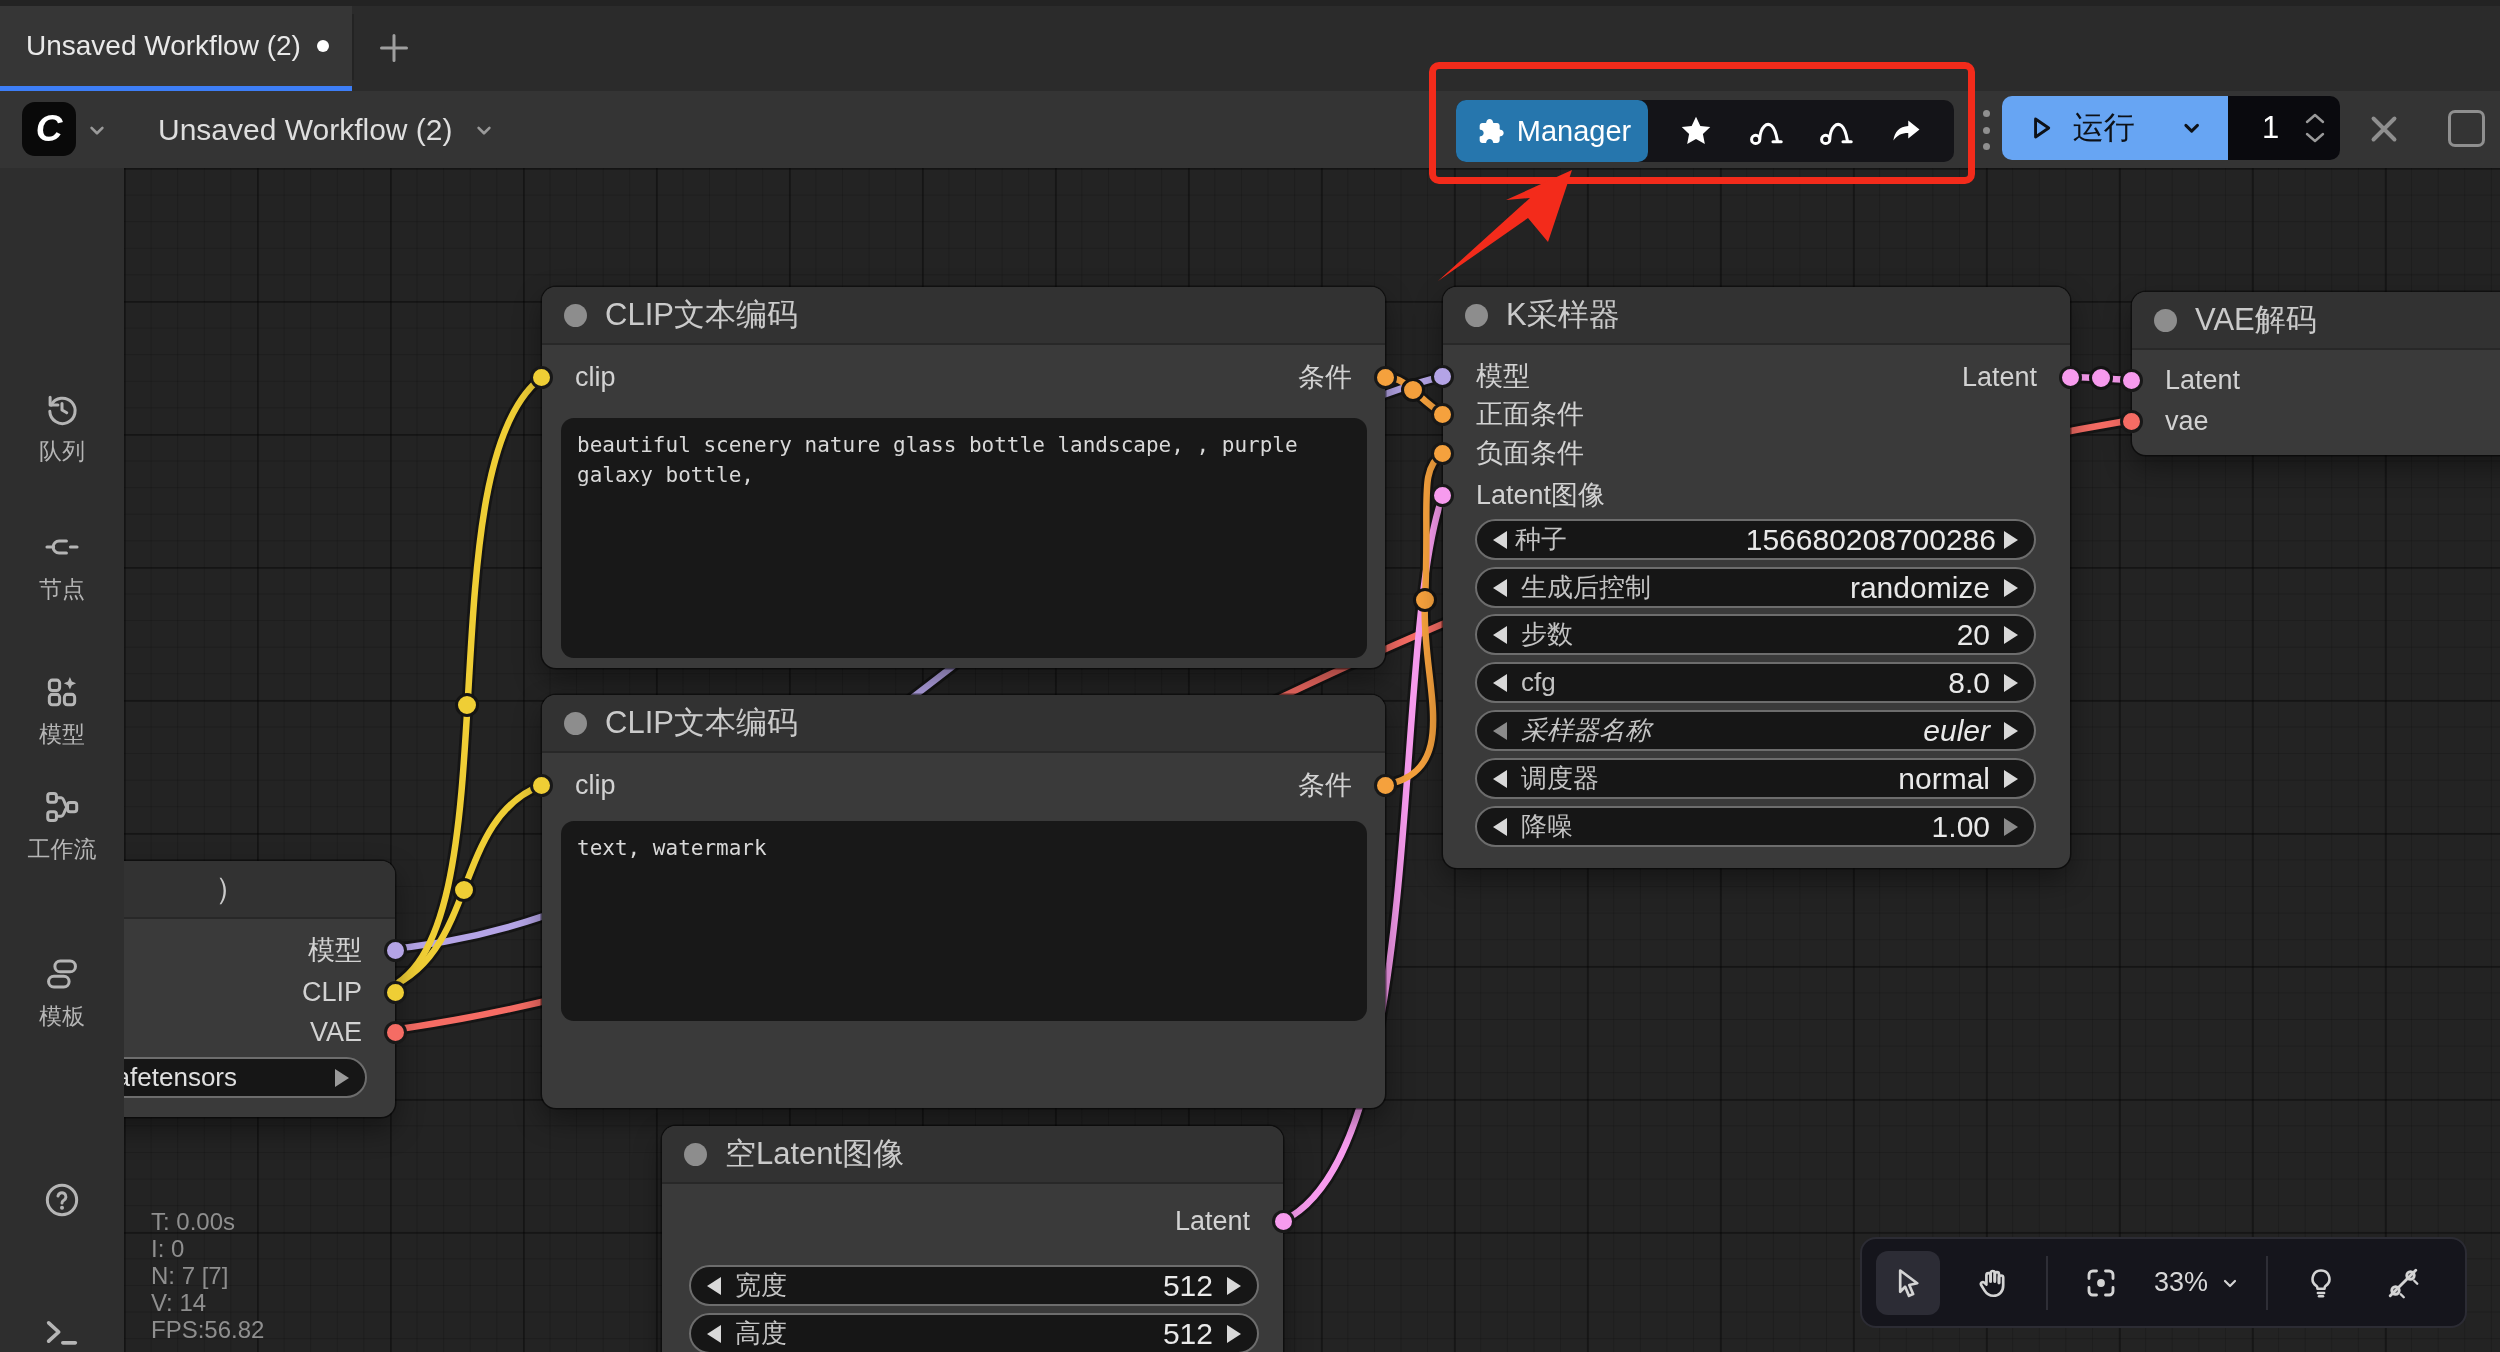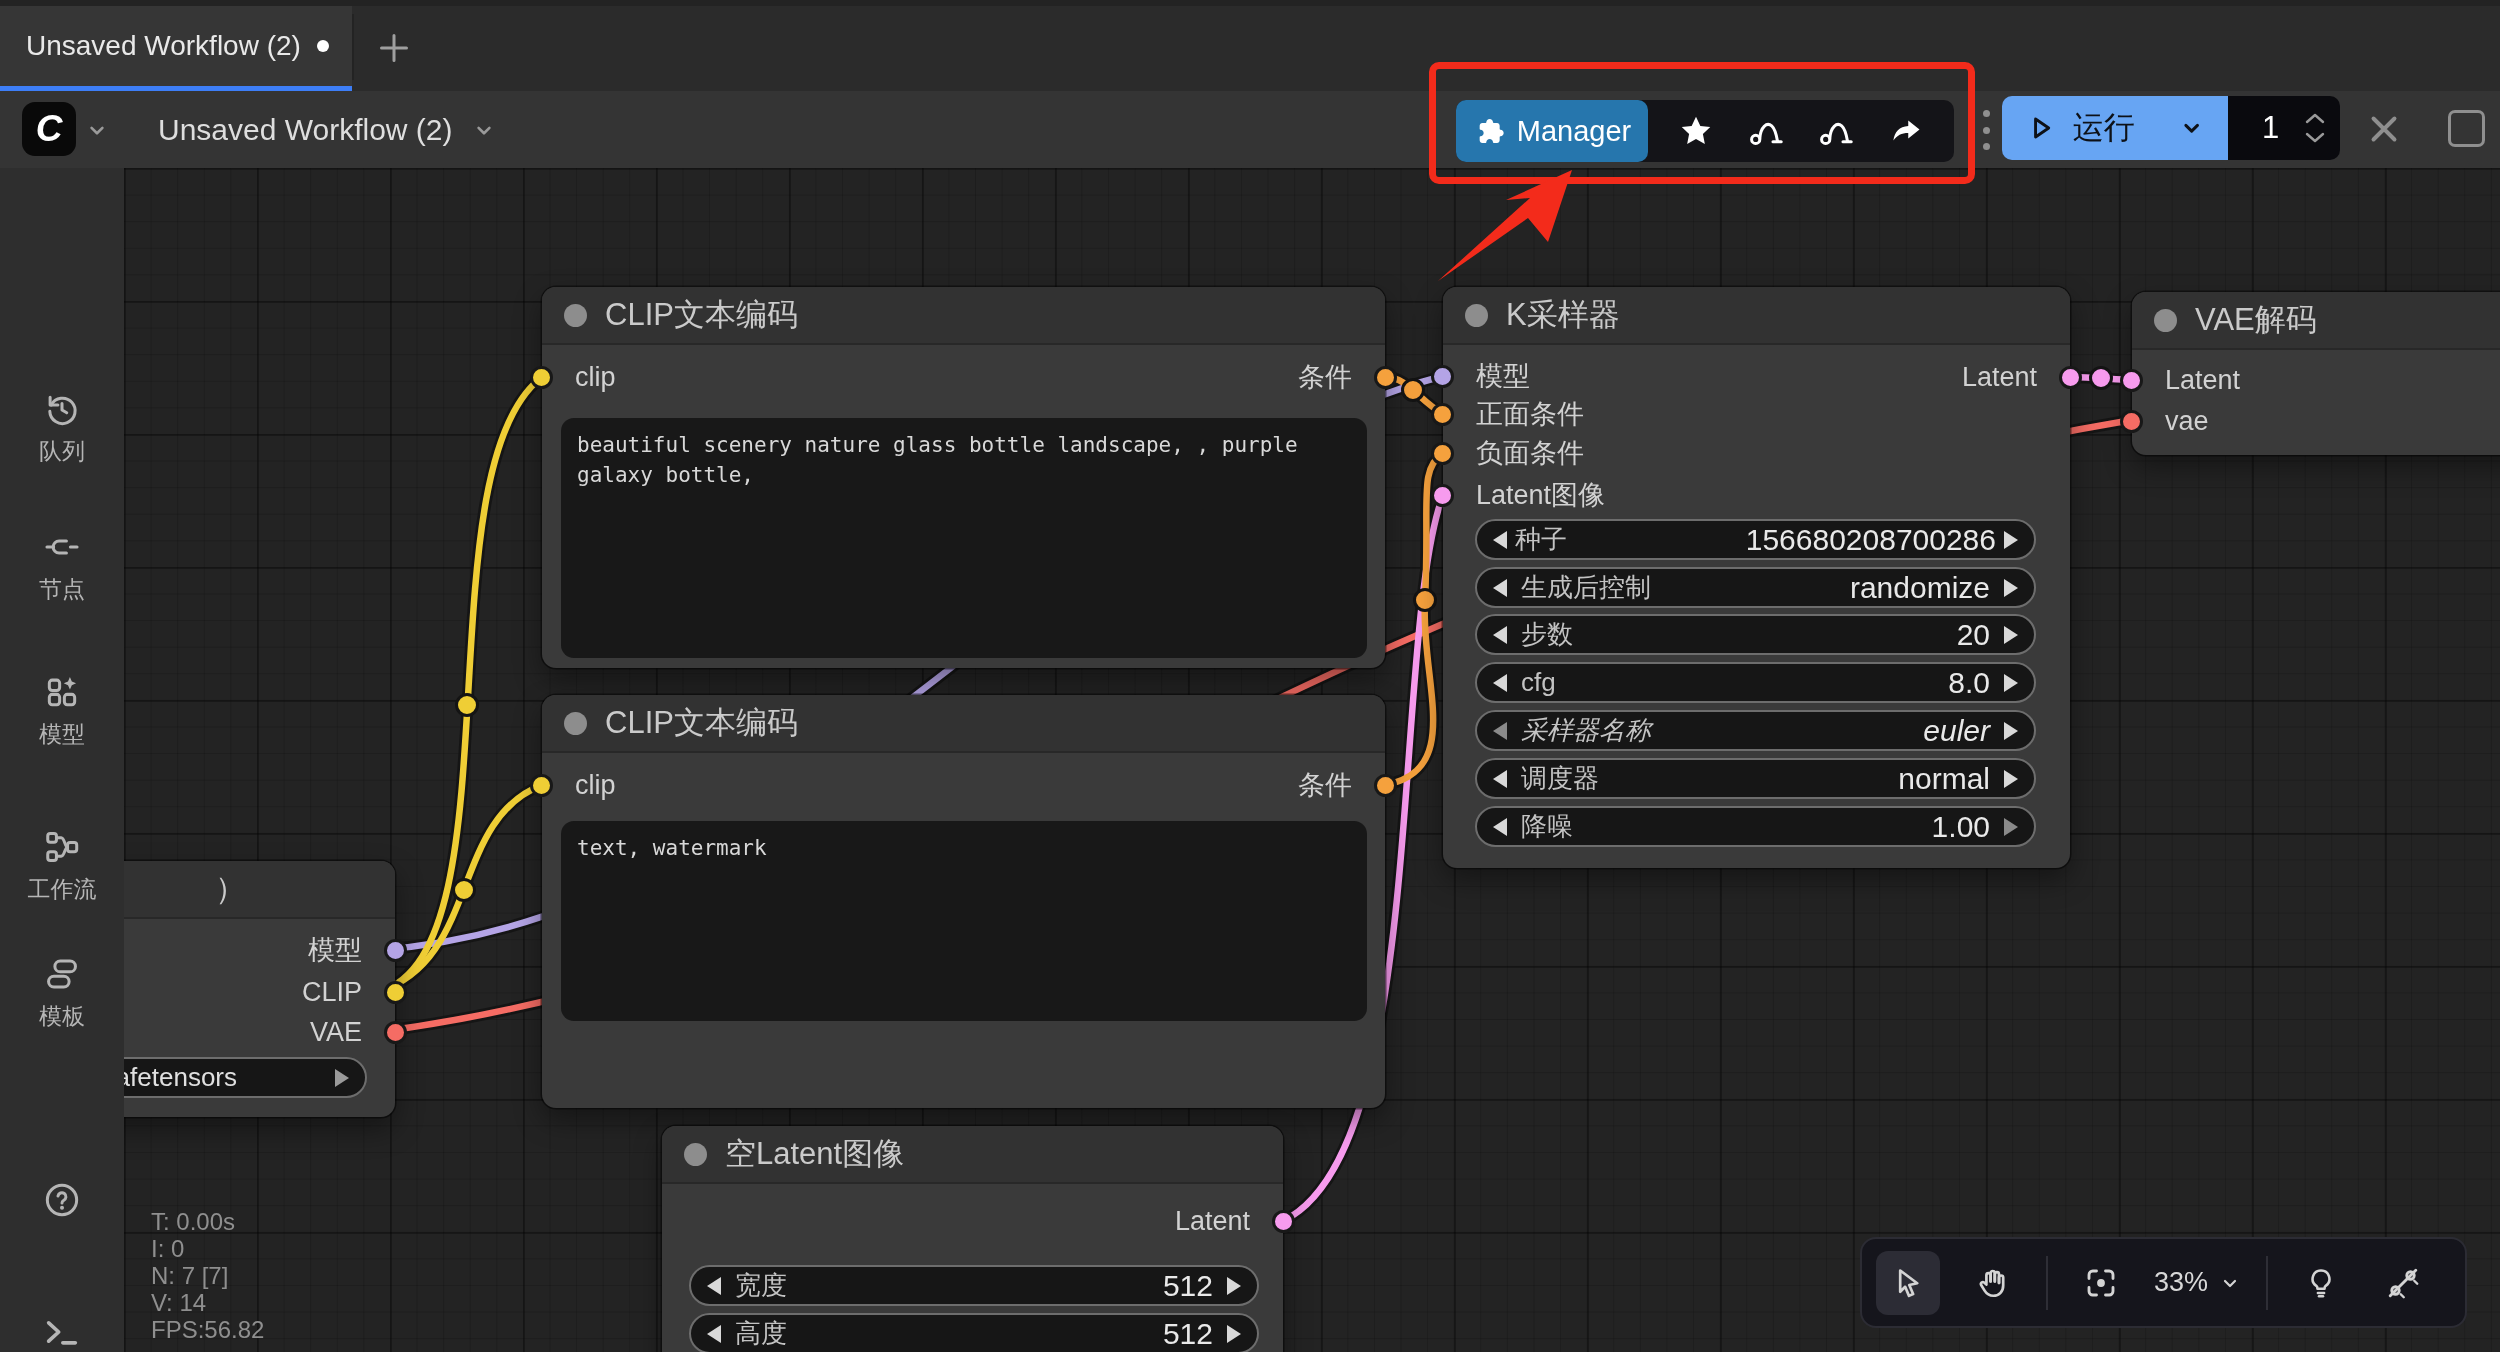--- a/index.html
+++ b/index.html
@@ -347,21 +347,21 @@
   </div>
   <div class="sb-item" style="top:505px;">
     <svg width="38" height="38" viewBox="0 0 24 24" fill="none" stroke="currentColor" stroke-width="1.9" stroke-linejoin="round">
       <rect x="4" y="4.5" width="6.5" height="6.5" rx="1.8"></rect>
         <rect x="4" y="13.5" width="6.5" height="6.5" rx="1.8"></rect>
         <rect x="13.5" y="13.5" width="6.5" height="6.5" rx="1.8"></rect>
       <path d="M17 2.6 l1.2 2.7 2.7 1.2 -2.7 1.2 -1.2 2.7 -1.2 -2.7 -2.7 -1.2 2.7 -1.2 Z" fill="currentColor" stroke="none"></path>
     </svg>
     <span class="lbl">模型</span>
   </div>
-  <div class="sb-item" style="top:660px;">
+  <div class="sb-item" style="top:620px;">
     <svg width="38" height="38" viewBox="0 0 24 24" fill="none" stroke="currentColor" stroke-width="1.9" stroke-linejoin="round">
       <rect x="3" y="3.5" width="5.5" height="5.5" rx="1.6"></rect>
         <rect x="3" y="15" width="5.5" height="5.5" rx="1.6"></rect>
         <rect x="15.5" y="9.2" width="5.8" height="5.8" rx="1.6"></rect>
       <path d="M8.5 6.2 h3 c2.2 0 2.2 5.9 4 5.9" stroke-linecap="round"></path>
         <path d="M8.5 17.8 h3 c2.2 0 2.2 -5.7 4 -5.7" stroke-linecap="round"></path>
     </svg>
     <span class="lbl">工作流</span>
   </div>
   <div class="sb-item" style="top:787px;">

